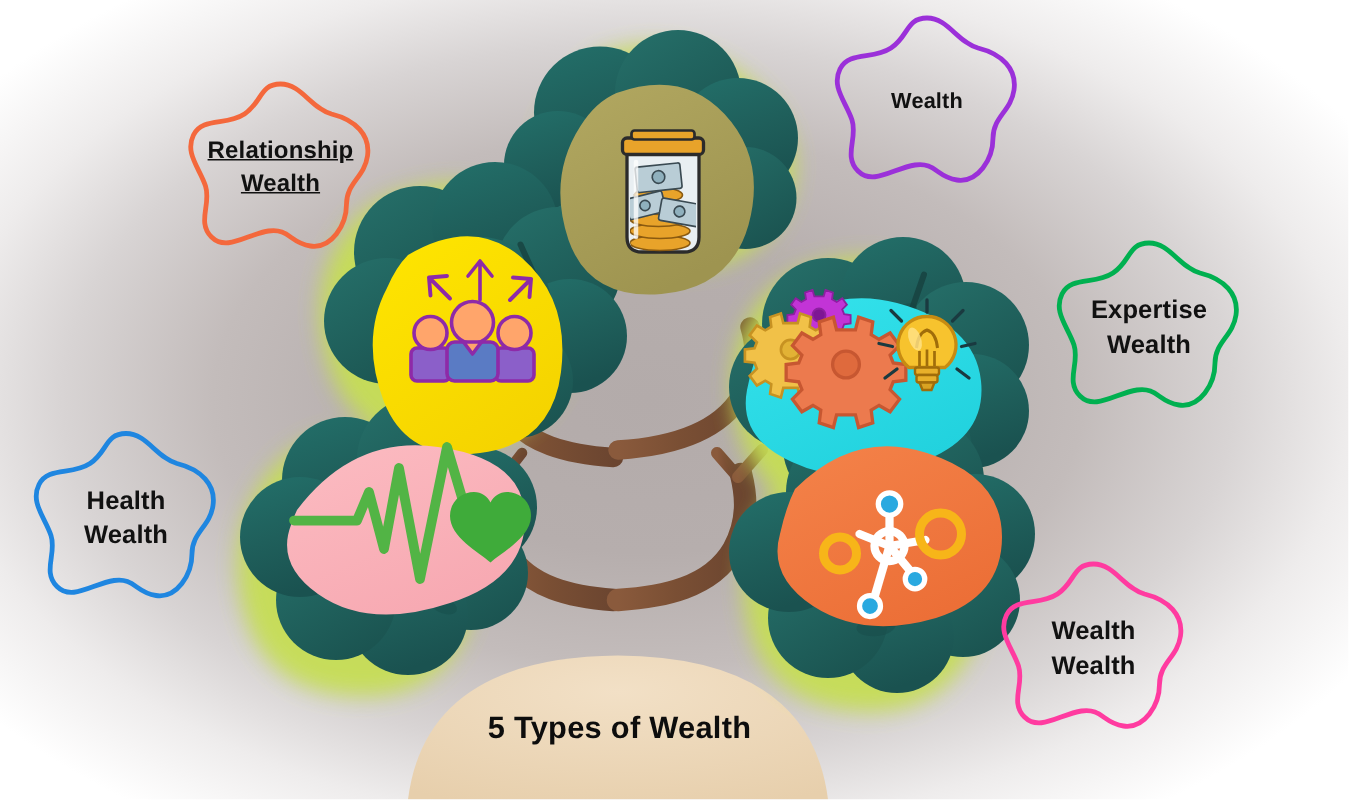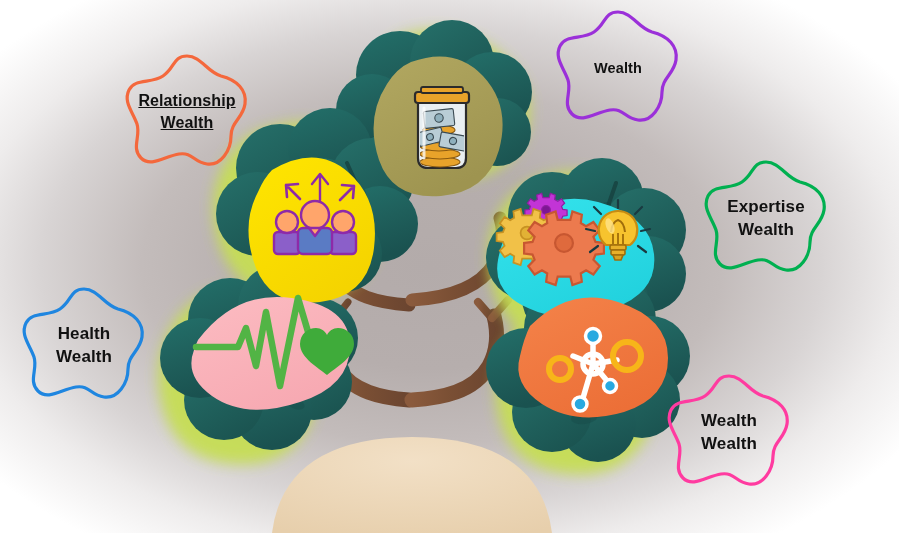--- a/index.html
+++ b/index.html
@@ -392,14 +392,17 @@
   <div class="label" id="label-wisdom">
     <svg class="star" viewBox="0 0 132 124">
       <path d="M66 6 C80 6 86 22 100 26 C116 30 126 40 124 54 C122 68 110 72 110 86 C110 100 100 116 86 114 C72 112 72 102 58 104 C44 106 30 118 20 108 C10 98 20 86 16 74 C12 62 2 52 8 40 C14 28 30 34 42 26 C54 18 52 6 66 6 Z" fill="none" stroke="#ff3ba0" stroke-width="3.2"></path>
     </svg>
     <div class="txt">
       <div>Wealth</div>
       <div>Wealth</div>
     </div>
   </div>
 
+  <div id="title-block">
+    <div id="title-text">5  Types of Wealth</div>
+  </div>
 
 </div>
 
 </body></html>

